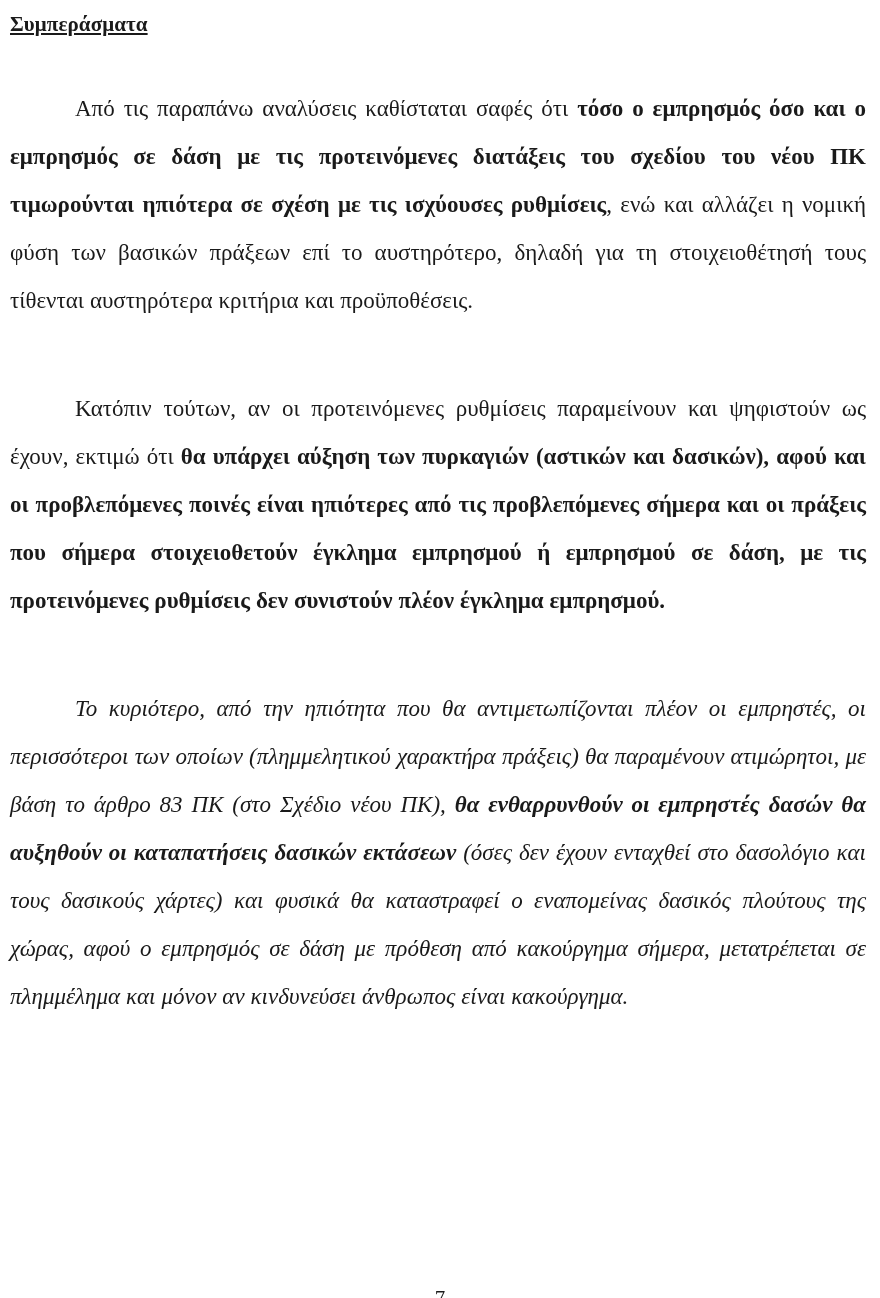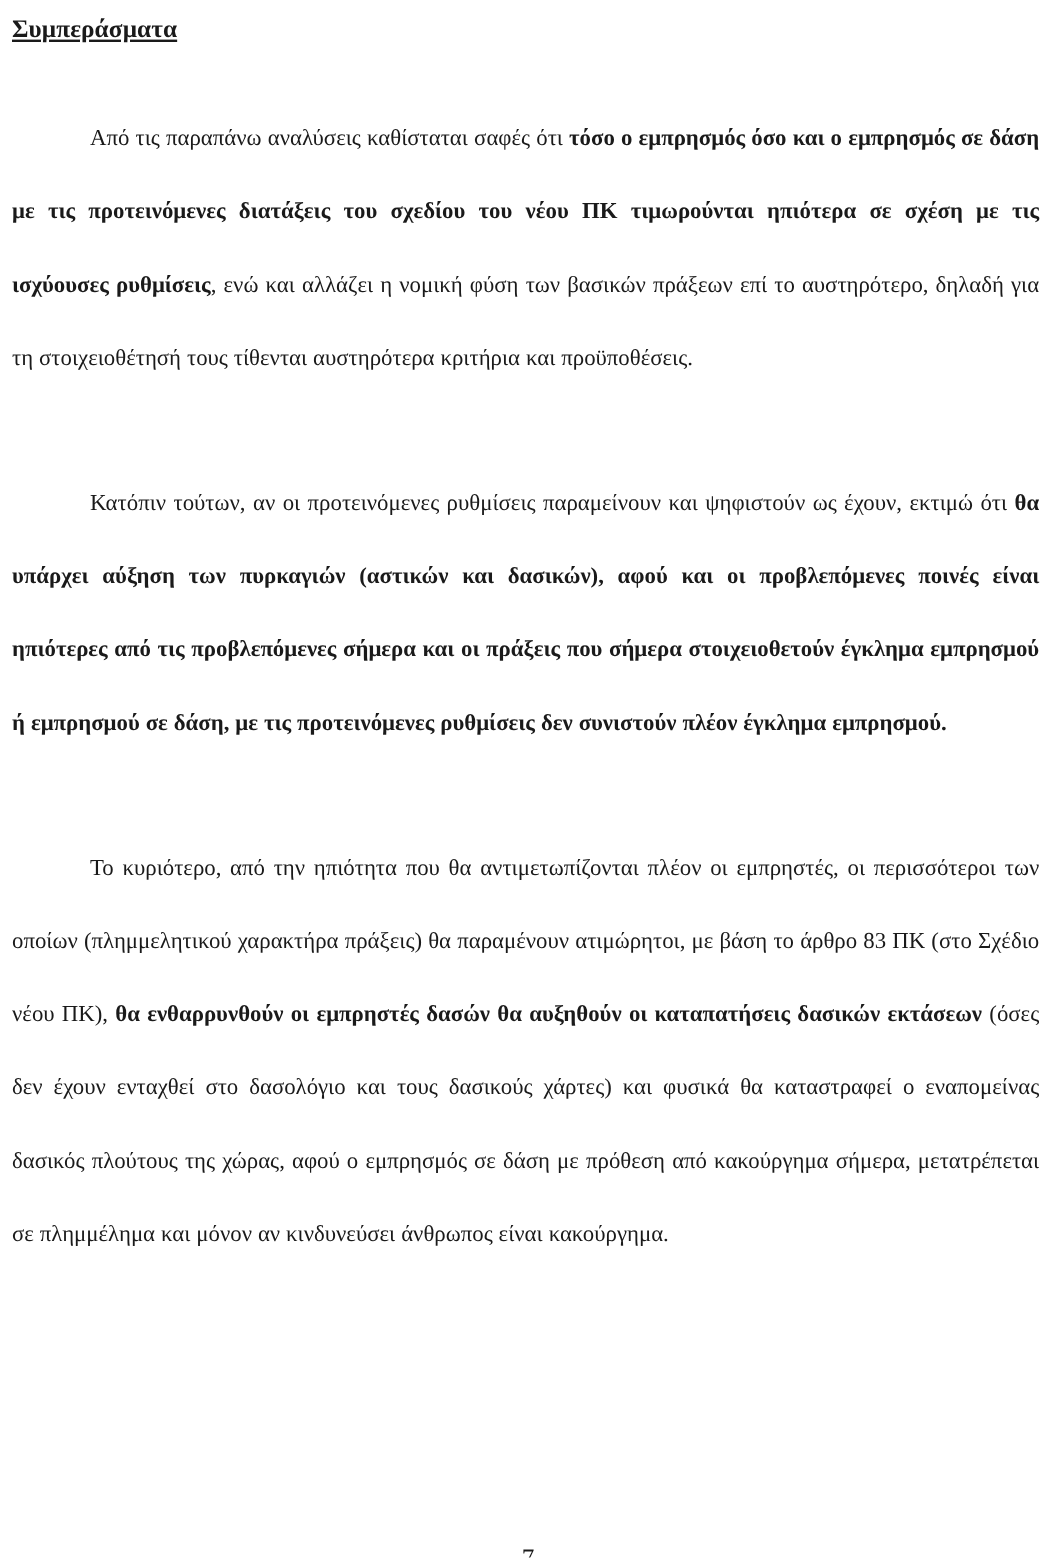--- a/index.html
+++ b/index.html
@@ -42,34 +42,34 @@
     line-height: 1.0;
     margin: 0;
     padding: 0;
     letter-spacing: 0.1px;
     position: relative;
     top: -3px;
   }
 
   
   .para {
-    font-size: 19px;
-    line-height: 61px;
+    font-size: 23px;
+    line-height: 48px;
     text-align: justify;
     text-justify: inter-word;
     text-indent: 65px;
     margin: 0;
     padding: 0;
     hyphens: none;
     word-spacing: 0.2px;
   }
 
   .para.p1 { margin-top: 47px; }
   .para.p2 { margin-top: 60px; }
-  .para.p3 { margin-top: 60px; }
+  .para.p3 { margin-top: 60px; font-style: italic; }
 
   
   .r-plain   { font-weight: normal; }
   .r-bold    { font-weight: bold; }
   .r-bold-ul {
     font-weight: bold;
     text-underline-offset: 3px;
     text-decoration-thickness: 1.5px;
   }
 

